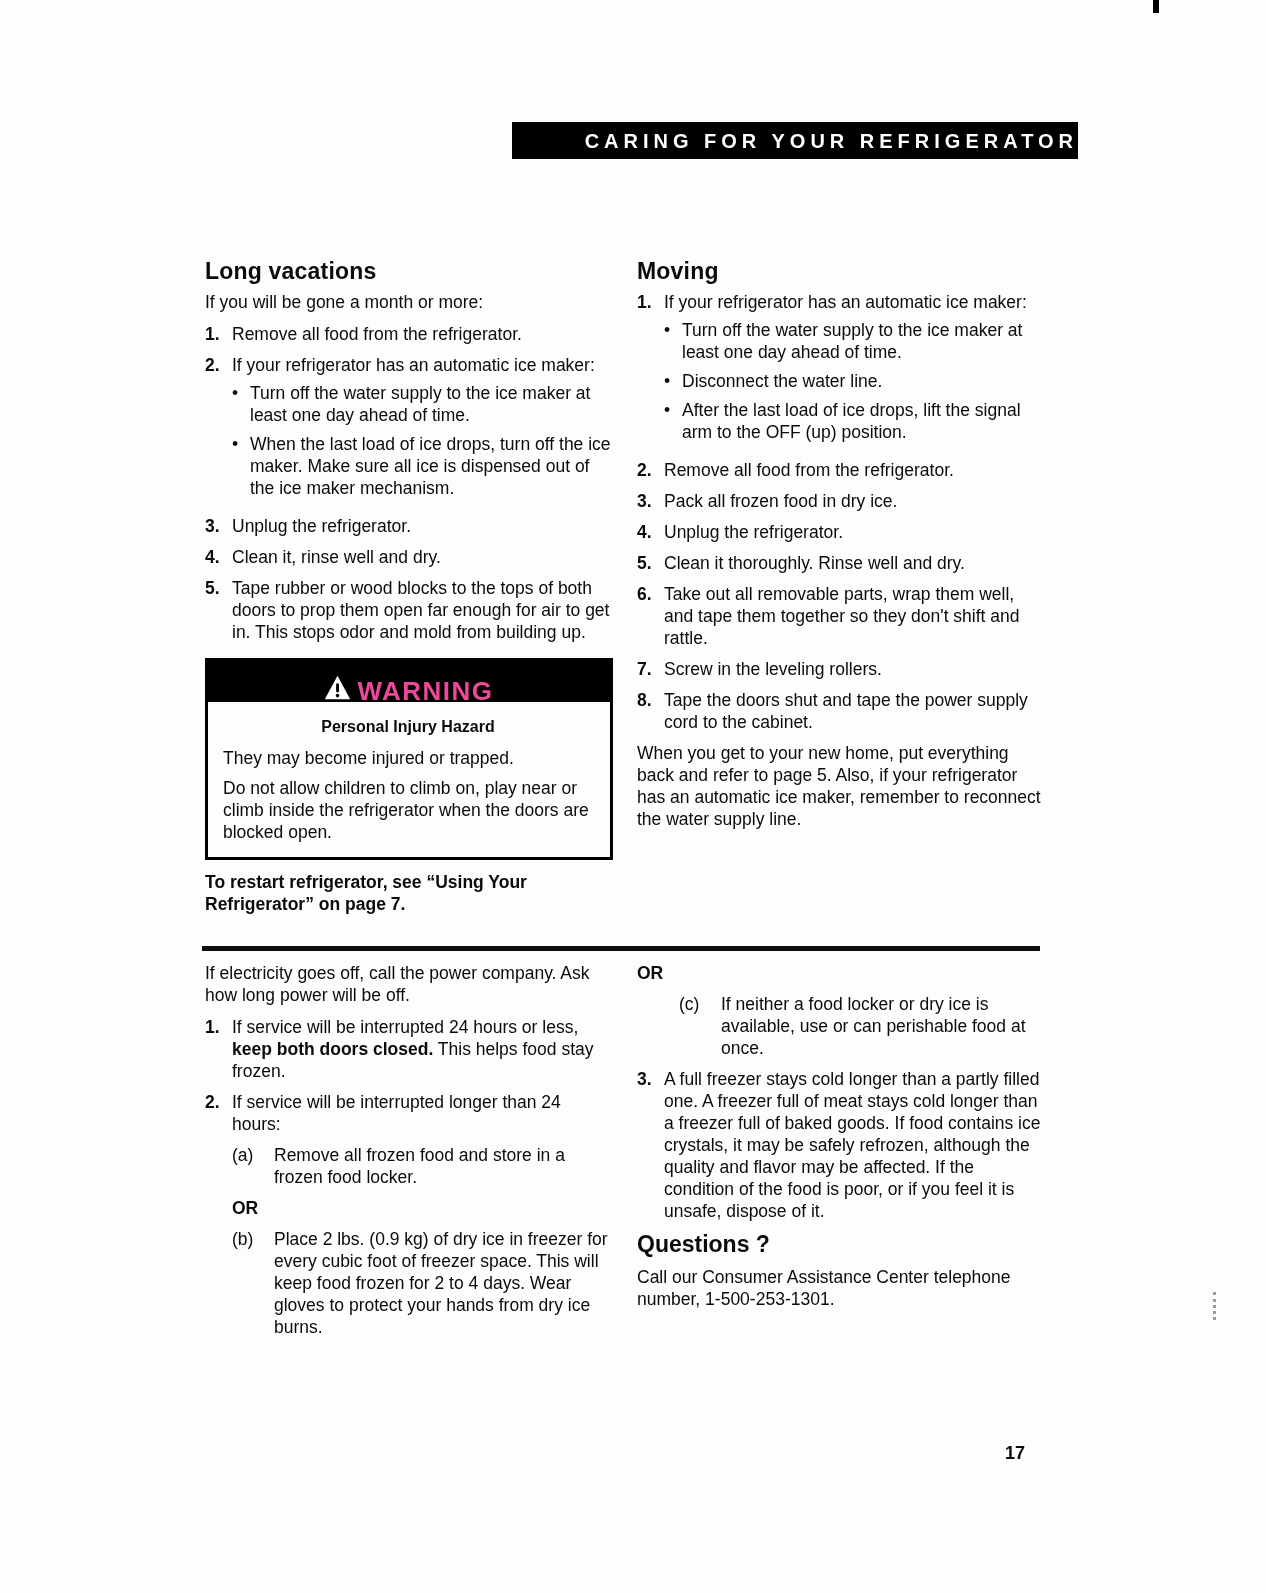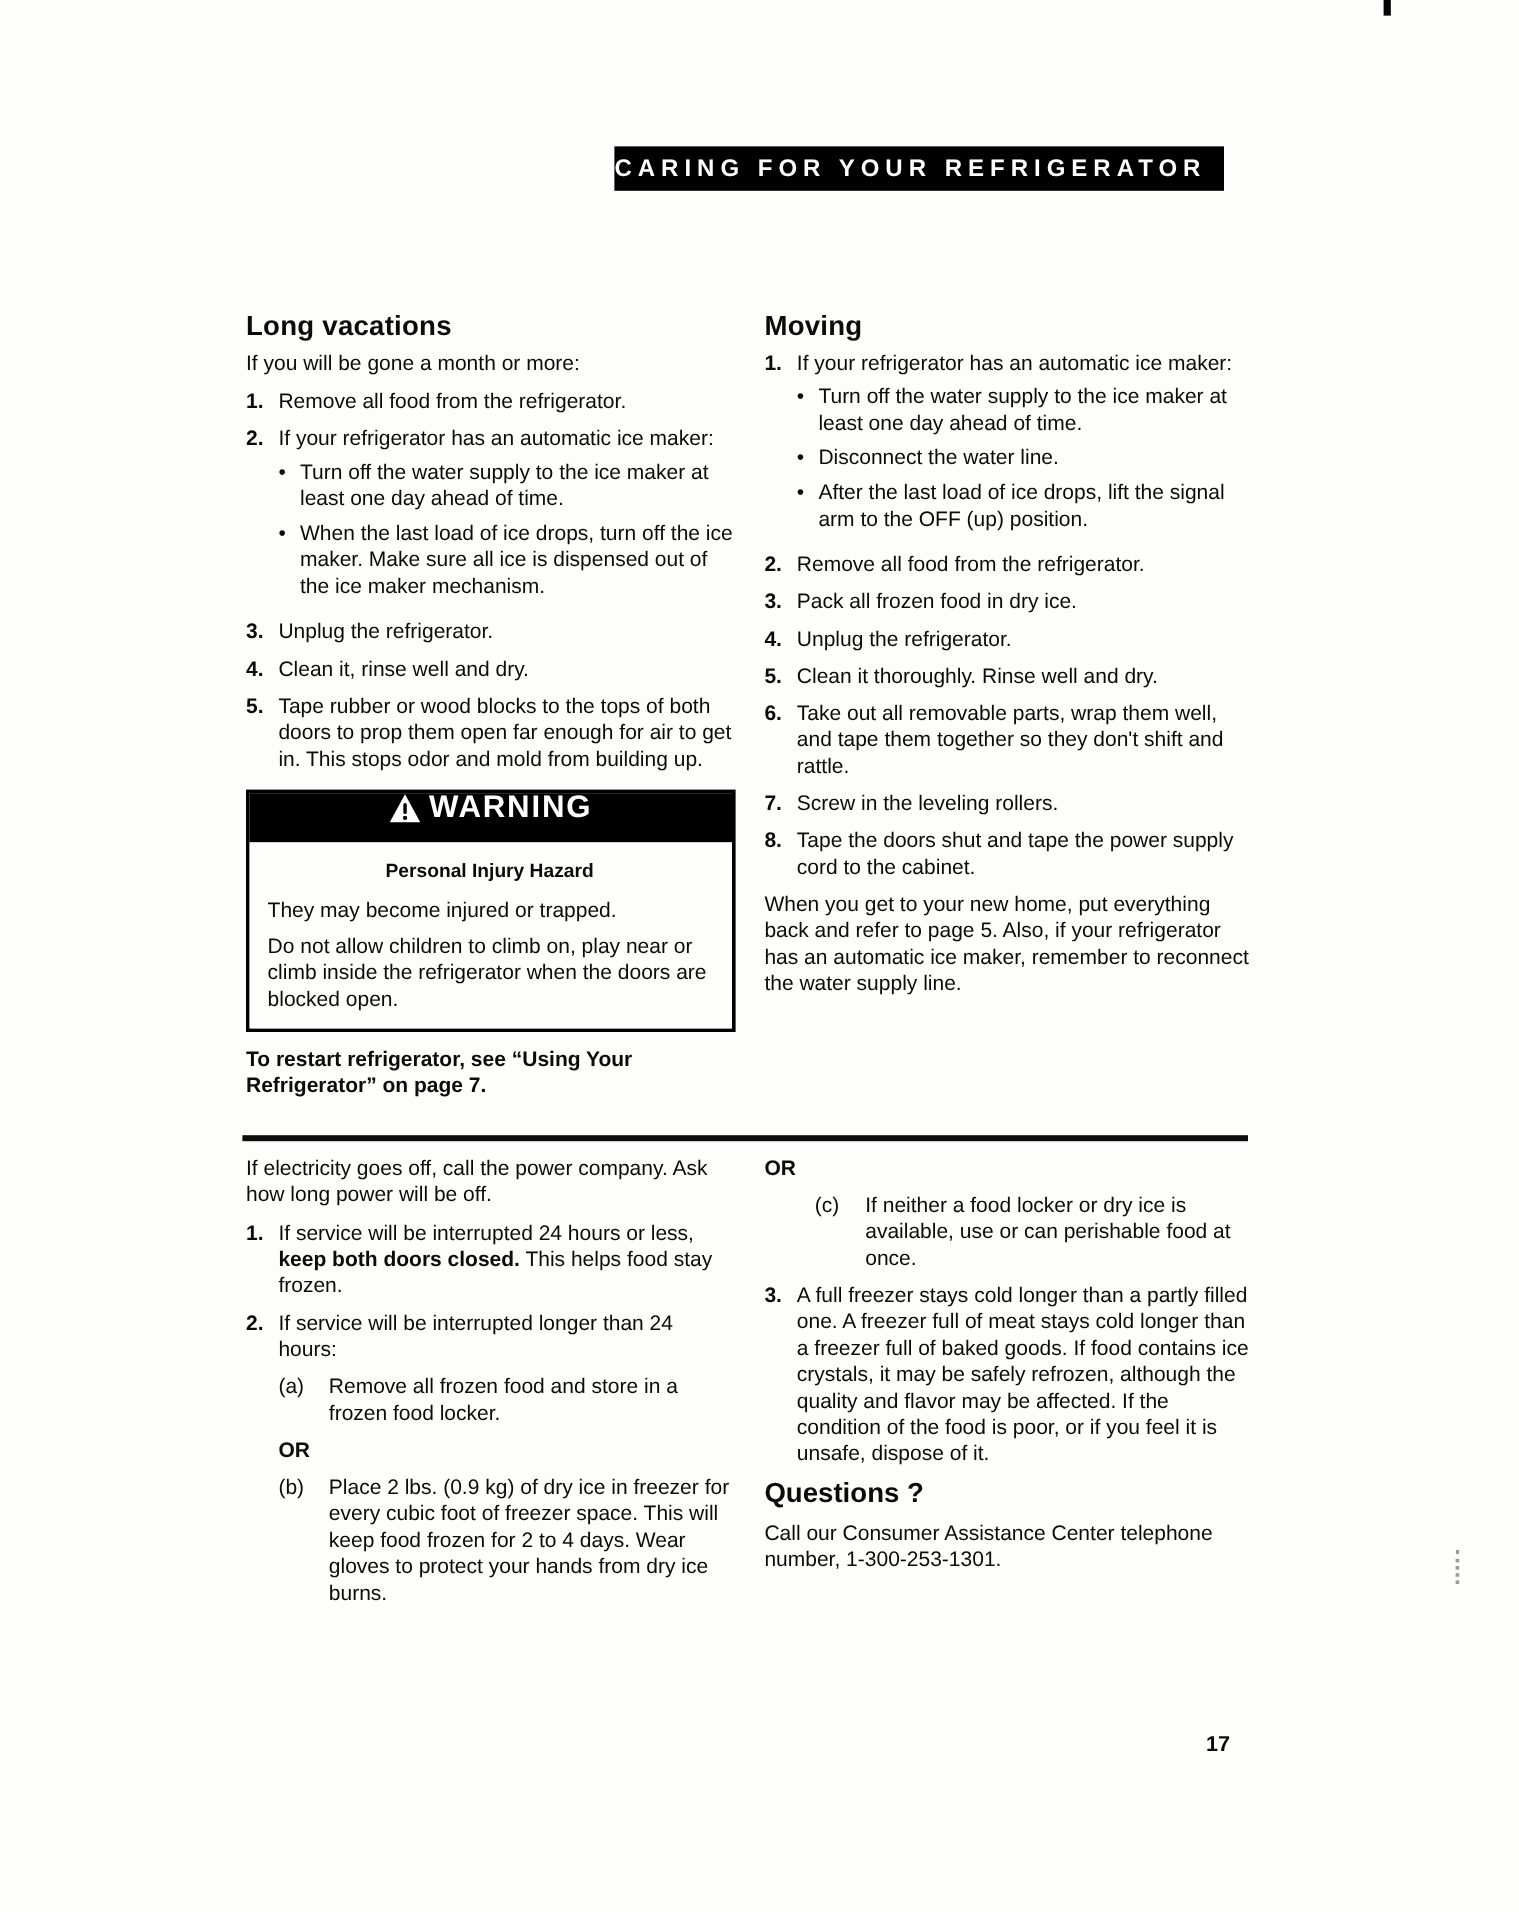--- a/index.html
+++ b/index.html
@@ -13,23 +13,23 @@
     font-size:17.5px;
     line-height:22px;
     overflow:hidden;
   }
   
   .tick-top{position:absolute;left:1153px;top:0;width:6px;height:13px;background:#000;}
   .dots-right{position:absolute;left:1213px;top:1292px;width:0;height:28px;border-left:3px dotted #9a9a9a;}
 
   
   .banner{
-    position:absolute;left:512px;top:122px;width:508px;height:37px;
+    position:absolute;left:512px;top:122px;width:566px;height:37px;
     background:#000;color:#fff;
-    display:flex;align-items:center;justify-content:flex-start;
+    display:flex;align-items:center;justify-content:flex-end;
     font-weight:bold;font-size:20px;letter-spacing:5px;white-space:nowrap;
   }
 
   
   .cols{position:absolute;display:flex;column-gap:24px;}
   .caring-cols{left:205px;top:258px;width:840px;}
   .col{width:408px;}
 
   h3.sec{font-size:23px;line-height:26px;font-weight:bold;margin:0 0 7px 0;letter-spacing:0.2px;}
   p.intro{margin:0 0 10px 0;}
@@ -43,22 +43,22 @@
   .bmark{flex:none;width:18px;}
 
   .subs{margin-left:27px;}
   .s-li{display:flex;margin:0 0 9px 0;}
   .smark{flex:none;width:42px;}
   .or{font-weight:bold;margin:2px 0 9px 0;}
 
   
   .warnbox{border:3px solid #000;margin-top:15px;}
   .warnhead{
-    background:#000;color:#ffffff;height:41px;
-    display:flex;align-items:flex-start;justify-content:center;gap:6px;
+    background:#000;color:#ec4899;height:41px;
+    display:flex;align-items:flex-end;justify-content:center;gap:6px;
     font-weight:bold;font-size:26px;letter-spacing:1.5px;
   }
   .warnbody{padding:12px 17px 14px 15px;background:#fdfdfc;}
   .warntitle{text-align:center;font-weight:bold;font-size:16px;margin:2px 0 9px 0;}
   .warnp{margin:0 0 8px 0;}
   .warnp:last-child{margin-bottom:0;}
 
   .restart{margin-top:11px;font-weight:bold;}
 
   
@@ -241,19 +241,19 @@
         <div class="s-li" style="margin-left:42px;">
           <span class="smark">(c)</span>
           <span class="itext">If neither a food locker or dry ice is available, use or can perishable food at once.</span>
         </div>
         <div class="li">
           <span class="num">3.</span>
           <span class="itext">A full freezer stays cold longer than a partly filled one. A freezer full of meat stays cold longer than a freezer full of baked goods. If food contains ice crystals, it may be safely refrozen, although the quality and flavor may be affected. If the condition of the food is poor, or if you feel it is unsafe, dispose of it.</span>
         </div>
 
         <h3 class="q-head">Questions ?</h3>
-        <p class="body">Call our Consumer Assistance Center telephone number, 1-300-253-1301.</p>
+        <p class="body">Call our Consumer Assistance Center telephone number, 1-500-253-1301.</p>
       </div>
     </div>
   </div>
 
   <div class="pageno">17</div>
 </div>
 
 </body></html>

